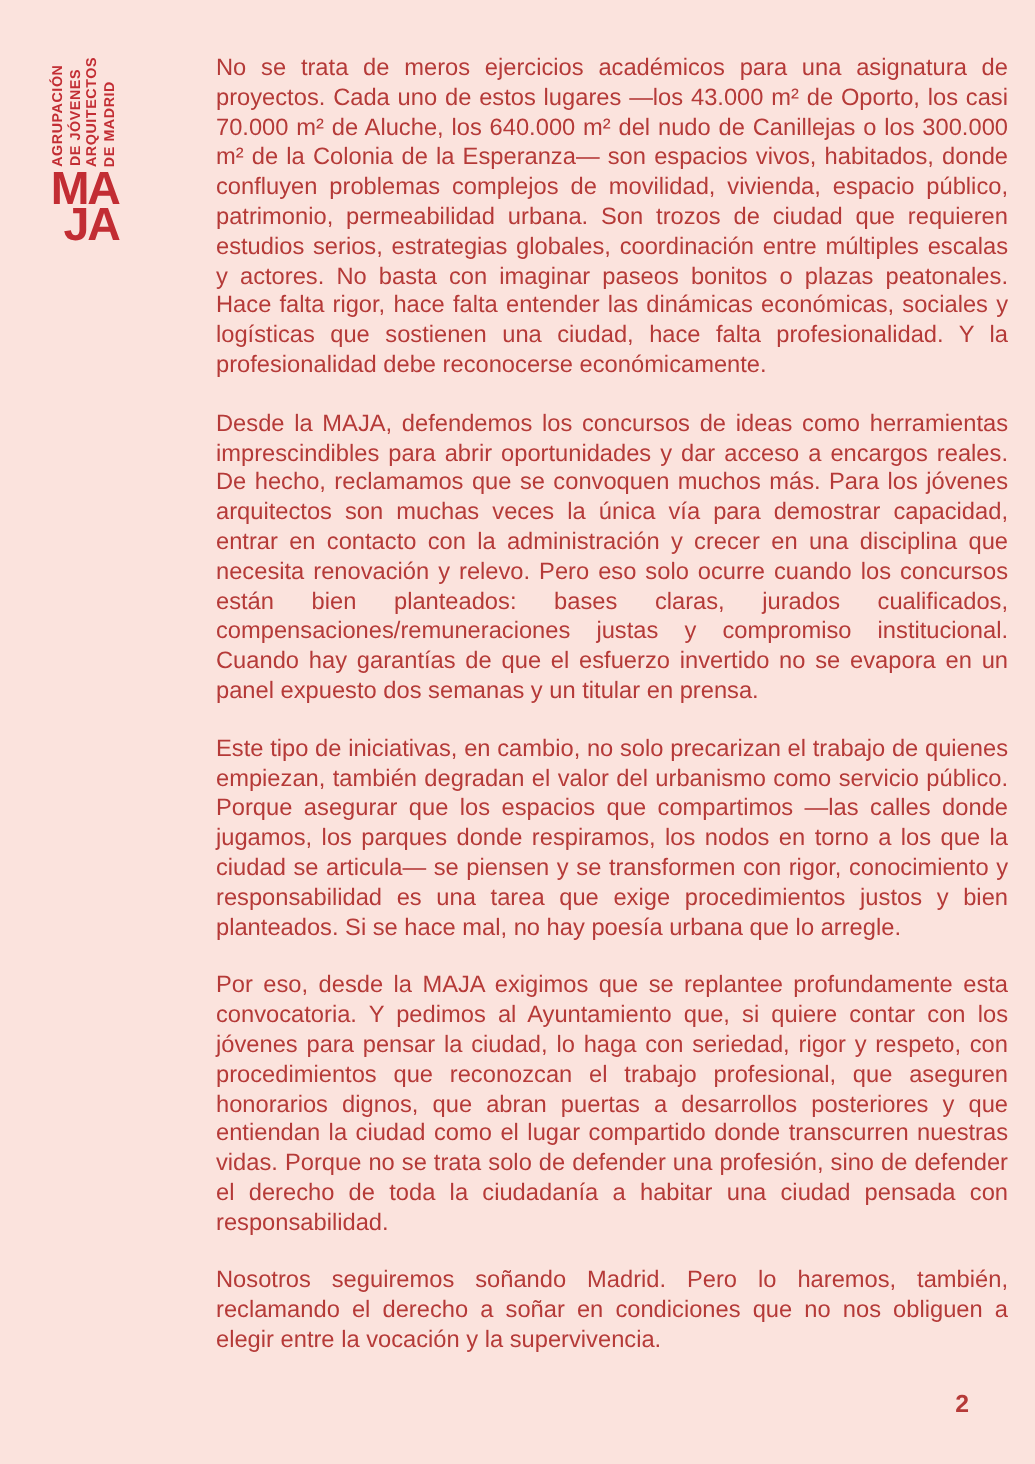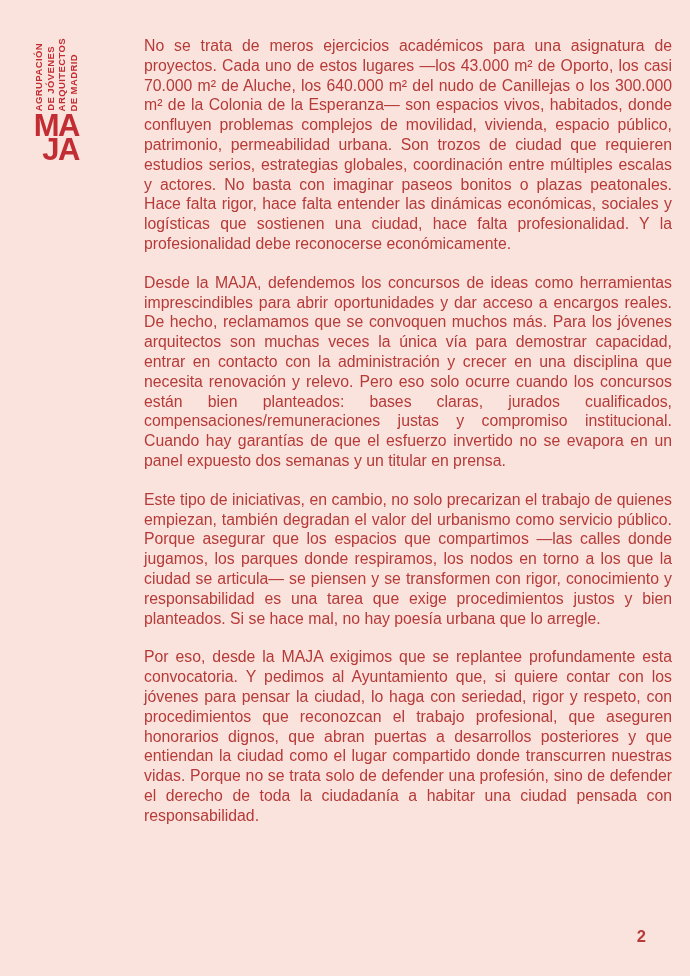--- a/index.html
+++ b/index.html
@@ -83,17 +83,18 @@
       <div>MA</div>
       <div>JA</div>
     </div>
   </aside>
 
   <main class="content">
     <p>No se trata de meros ejercicios académicos para una asignatura de proyectos. Cada uno de estos lugares —los 43.000 m² de Oporto, los casi 70.000 m² de Aluche, los 640.000 m² del nudo de Canillejas o los 300.000 m² de la Colonia de la Esperanza— son espacios vivos, habitados, donde confluyen problemas complejos de movilidad, vivienda, espacio público, patrimonio, permeabilidad urbana. Son trozos de ciudad que requieren estudios serios, estrategias globales, coordinación entre múltiples escalas y actores. No basta con imaginar paseos bonitos o plazas peatonales. Hace falta rigor, hace falta entender las dinámicas económicas, sociales y logísticas que sostienen una ciudad, hace falta profesionalidad. Y la profesionalidad debe reconocerse económicamente.</p>
     <p>Desde la MAJA, defendemos los concursos de ideas como herramientas imprescindibles para abrir oportunidades y dar acceso a encargos reales. De hecho, reclamamos que se convoquen muchos más. Para los jóvenes arquitectos son muchas veces la única vía para demostrar capacidad, entrar en contacto con la administración y crecer en una disciplina que necesita renovación y relevo. Pero eso solo ocurre cuando los concursos están bien planteados: bases claras, jurados cualificados, compensaciones/remuneraciones justas y compromiso institucional. Cuando hay garantías de que el esfuerzo invertido no se evapora en un panel expuesto dos semanas y un titular en prensa.</p>
     <p>Este tipo de iniciativas, en cambio, no solo precarizan el trabajo de quienes empiezan, también degradan el valor del urbanismo como servicio público. Porque asegurar que los espacios que compartimos —las calles donde jugamos, los parques donde respiramos, los nodos en torno a los que la ciudad se articula— se piensen y se transformen con rigor, conocimiento y responsabilidad es una tarea que exige procedimientos justos y bien planteados. Si se hace mal, no hay poesía urbana que lo arregle.</p>
     <p>Por eso, desde la MAJA exigimos que se replantee profundamente esta convocatoria. Y pedimos al Ayuntamiento que, si quiere contar con los jóvenes para pensar la ciudad, lo haga con seriedad, rigor y respeto, con procedimientos que reconozcan el trabajo profesional, que aseguren honorarios dignos, que abran puertas a desarrollos posteriores y que entiendan la ciudad como el lugar compartido donde transcurren nuestras vidas. Porque no se trata solo de defender una profesión, sino de defender el derecho de toda la ciudadanía a habitar una ciudad pensada con responsabilidad.</p>
+    <p>Nosotros seguiremos soñando Madrid. Pero lo haremos, también, reclamando el derecho a soñar en condiciones que no nos obliguen a elegir entre la vocación y la supervivencia.</p>
   </main>
 
   <div class="page-number">2</div>
 
 </div>
 
 </body></html>

